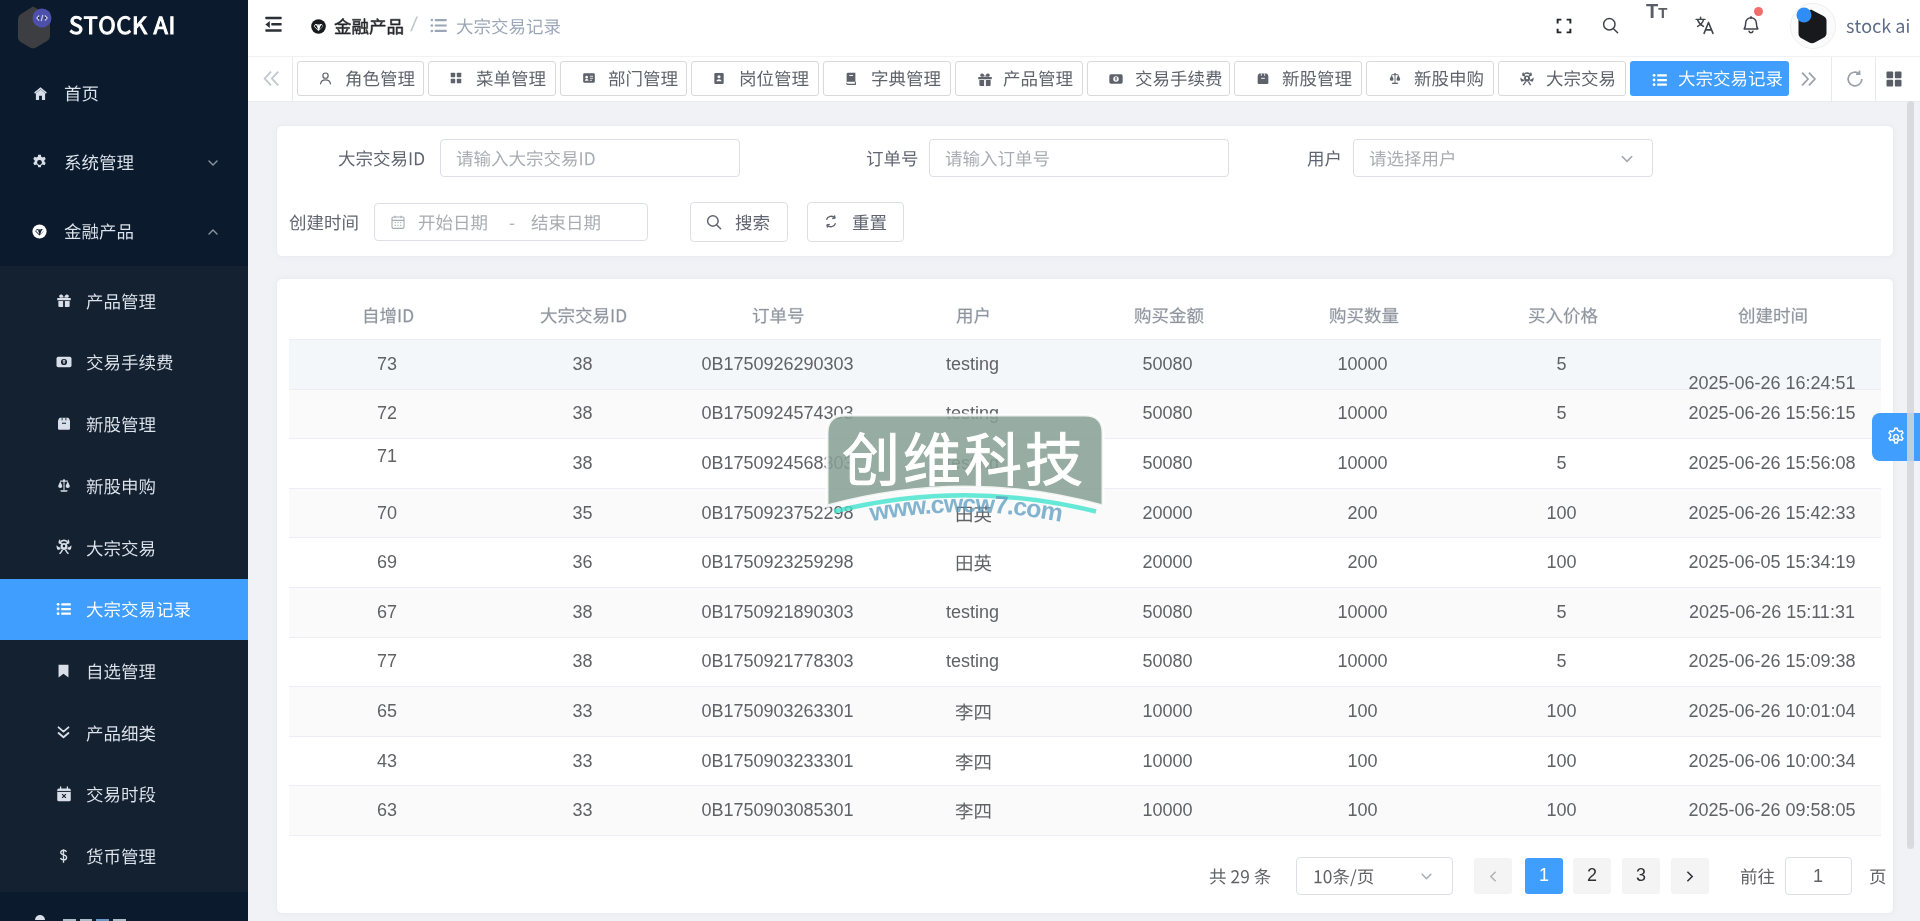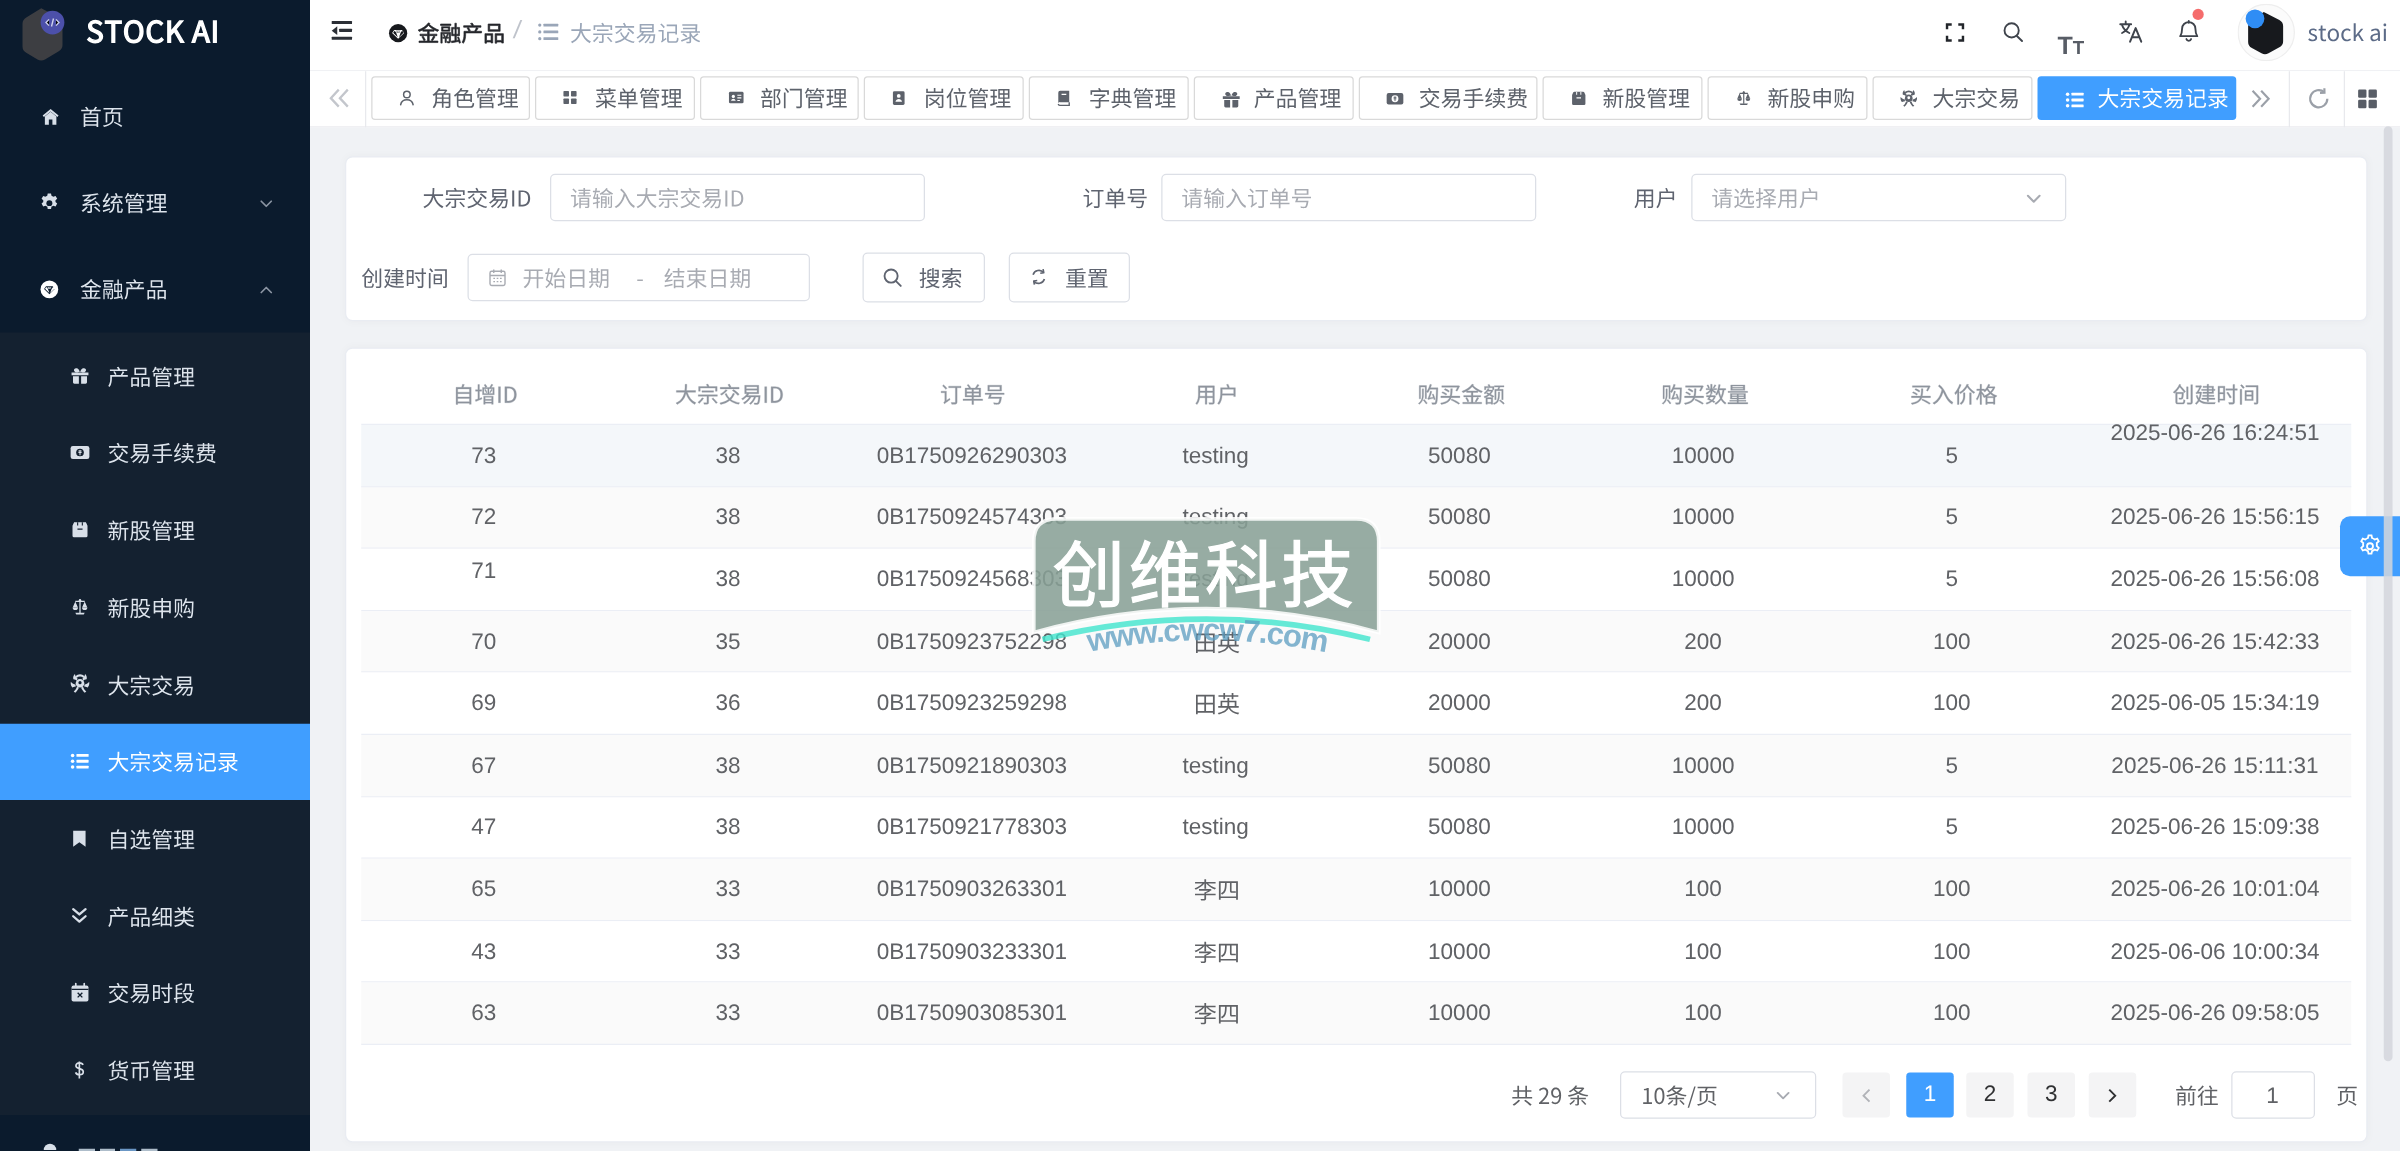--- a/index.html
+++ b/index.html
@@ -357,21 +357,21 @@
       </g>
     </svg>
     <svg class="t" style="left:1555px;top:17px" width="18" height="18" viewBox="0 0 24 24" fill="none">
       <path d="M3 9V3h6M15 3h6v6M21 15v6h-6M9 21H3v-15" stroke="#3f444c" stroke-width="0"></path>
       <path d="M3.5 8.5v-5h5M15.5 3.5h5v5M20.5 15.5v5h-5M8.5 20.5h-5v-5" stroke="#23262b" stroke-width="2.6" fill="none"></path>
     </svg>
     <svg class="t" style="left:1601px;top:16px" width="19" height="19" viewBox="0 0 24 24" fill="none">
       <circle cx="10.5" cy="10.5" r="7.2" stroke="#3f444c" stroke-width="1.9"></circle>
       <path d="M15.8 16.2 21 21.2" stroke="#3f444c" stroke-width="1.9" stroke-linecap="round"></path>
     </svg>
-    <div style="position:absolute;left:1646px;top:26px;width:26px;height:24px;color:#585d66;font:700 20px 'Liberation Sans'">T<span style="font-size:15px">T</span></div>
+    <div style="position:absolute;left:1646px;top:0;width:26px;height:24px;color:#585d66;font:700 20px 'Liberation Sans'">T<span style="font-size:15px">T</span></div>
     <svg class="t" style="left:1694px;top:15px" width="21" height="21" viewBox="0 0 24 24" fill="none">
       <path d="M2.5 5h10M7.5 2.5V5M11 5c-.8 3.2-3.4 6.3-6.8 8M4.2 5.8c1 3 3.6 5.7 6.6 7.2" stroke="#3f444c" stroke-width="1.7" fill="none" stroke-linecap="round"></path>
       <path d="M11.5 21 16.6 8.5 21.7 21M13.3 17h6.6" stroke="#3f444c" stroke-width="1.8" fill="none" stroke-linecap="round" stroke-linejoin="round"></path>
     </svg>
     <svg class="t" style="left:1741px;top:14px" width="20" height="22" viewBox="0 0 24 24" fill="none">
       <path d="M12 3.2a6.4 6.4 0 0 1 6.4 6.4c0 3.5.8 5.6 1.8 7.1H3.8c1-1.5 1.8-3.6 1.8-7.1A6.4 6.4 0 0 1 12 3.2Z" stroke="#3f444c" stroke-width="1.8" fill="none" stroke-linejoin="round"></path>
       <path d="M12 2.2v1.6M9.7 19.5a2.4 2.4 0 0 0 4.6 0" stroke="#3f444c" stroke-width="1.8" fill="none" stroke-linecap="round"></path>
     </svg>
     <div style="position:absolute;left:1754px;top:7px;width:9px;height:9px;background:#f56c6c;border-radius:50%"></div>
     <svg class="t" style="left:1790px;top:3px" width="46" height="46" viewBox="0 0 46 46">
@@ -766,21 +766,21 @@
       </g>
     </svg>
     <div style="position:absolute;left:289px;top:340.0px;width:1592px;height:49.6px;background:#f4f7fa;border-bottom:1px solid #ebeef5;box-sizing:border-box"></div>
     <div class="lat" style="left:387.0px;top:353.8px">73</div>
     <div class="lat" style="left:582.5px;top:353.8px">38</div>
     <div class="lat" style="left:777.5px;top:353.8px">0B1750926290303</div>
     <div class="lat" style="left:972.5px;top:353.8px">testing</div>
     <div class="lat" style="left:1167.5px;top:353.8px">50080</div>
     <div class="lat" style="left:1362.5px;top:353.8px">10000</div>
     <div class="lat" style="left:1561.5px;top:353.8px">5</div>
-    <div class="lat" style="left:1772.0px;top:336px">2025-06-26 16:24:51</div>
+    <div class="lat" style="left:1772.0px;top:373px">2025-06-26 16:24:51</div>
     <div style="position:absolute;left:289px;top:389.6px;width:1592px;height:49.6px;background:#fafafa;border-bottom:1px solid #ebeef5;box-sizing:border-box"></div>
     <div class="lat" style="left:387.0px;top:403.40000000000003px">72</div>
     <div class="lat" style="left:582.5px;top:403.40000000000003px">38</div>
     <div class="lat" style="left:777.5px;top:403.40000000000003px">0B1750924574303</div>
     <div class="lat" style="left:972.5px;top:403.40000000000003px">testing</div>
     <div class="lat" style="left:1167.5px;top:403.40000000000003px">50080</div>
     <div class="lat" style="left:1362.5px;top:403.40000000000003px">10000</div>
     <div class="lat" style="left:1561.5px;top:403.40000000000003px">5</div>
     <div class="lat" style="left:1772.0px;top:403.40000000000003px">2025-06-26 15:56:15</div>
     <div style="position:absolute;left:289px;top:439.2px;width:1592px;height:49.6px;background:#ffffff;border-bottom:1px solid #ebeef5;box-sizing:border-box"></div>
@@ -823,21 +823,21 @@
     <div style="position:absolute;left:289px;top:588.0px;width:1592px;height:49.6px;background:#fafafa;border-bottom:1px solid #ebeef5;box-sizing:border-box"></div>
     <div class="lat" style="left:387.0px;top:601.8px">67</div>
     <div class="lat" style="left:582.5px;top:601.8px">38</div>
     <div class="lat" style="left:777.5px;top:601.8px">0B1750921890303</div>
     <div class="lat" style="left:972.5px;top:601.8px">testing</div>
     <div class="lat" style="left:1167.5px;top:601.8px">50080</div>
     <div class="lat" style="left:1362.5px;top:601.8px">10000</div>
     <div class="lat" style="left:1561.5px;top:601.8px">5</div>
     <div class="lat" style="left:1772.0px;top:601.8px">2025-06-26 15:11:31</div>
     <div style="position:absolute;left:289px;top:637.6px;width:1592px;height:49.6px;background:#ffffff;border-bottom:1px solid #ebeef5;box-sizing:border-box"></div>
-    <div class="lat" style="left:387.0px;top:651.4px">47</div>
+    <div class="lat" style="left:387.0px;top:651.4px">77</div>
     <div class="lat" style="left:582.5px;top:651.4px">38</div>
     <div class="lat" style="left:777.5px;top:651.4px">0B1750921778303</div>
     <div class="lat" style="left:972.5px;top:651.4px">testing</div>
     <div class="lat" style="left:1167.5px;top:651.4px">50080</div>
     <div class="lat" style="left:1362.5px;top:651.4px">10000</div>
     <div class="lat" style="left:1561.5px;top:651.4px">5</div>
     <div class="lat" style="left:1772.0px;top:651.4px">2025-06-26 15:09:38</div>
     <div style="position:absolute;left:289px;top:687.2px;width:1592px;height:49.6px;background:#fafafa;border-bottom:1px solid #ebeef5;box-sizing:border-box"></div>
     <div class="lat" style="left:387.0px;top:701.0px">65</div>
     <div class="lat" style="left:582.5px;top:701.0px">33</div>

